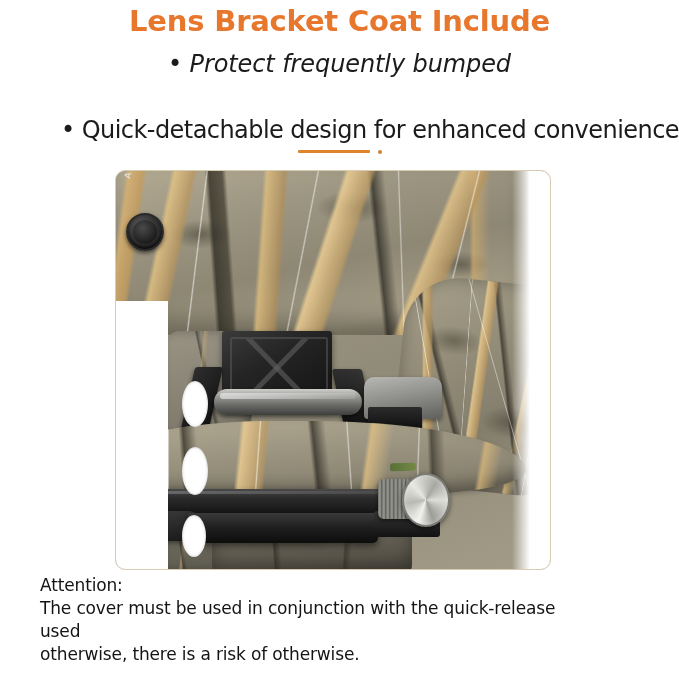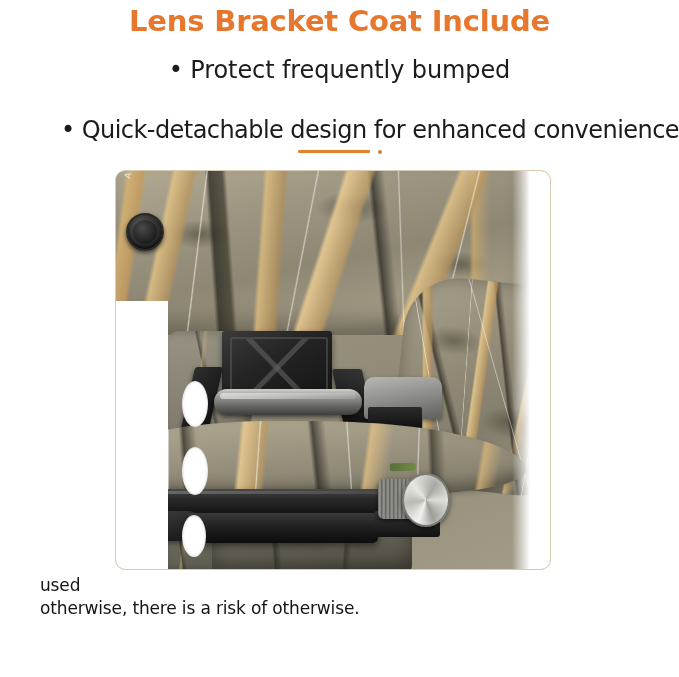--- a/index.html
+++ b/index.html
@@ -18,25 +18,26 @@
     text-align:center;
     font-size:29px;
     font-weight:600;
     letter-spacing:-0.2px;
     color:#E8772E;
     font-family:"DejaVu Sans", sans-serif;
   }
 
   
   .bullet-1{
-    position:absolute;left:0;top:56px;width:679px;
+    position:absolute;left:0;top:50px;width:679px;
     text-align:center;
     font-size:24px;
     color:#1b1b1b;
     letter-spacing:-0.1px;
+    font-style:italic;
   }
   .bullet-2{
     position:absolute;left:4px;top:116px;width:675px;
     text-align:right;
     font-size:24px;
     color:#1b1b1b;
     letter-spacing:-0.55px;
     white-space:nowrap;
   }
 
@@ -442,17 +443,19 @@
       <div class="left-white"></div>
       <div class="cut cut1"></div>
       <div class="cut cut2"></div>
       <div class="cut cut3"></div>
 
       <div class="right-white"></div>
     </div>
   </div>
 
   <div class="attention">
+    <div>Attention:</div>
+    <div>The cover must be used in conjunction with the quick-release</div>
     <div>used</div>
     <div>otherwise, there is a risk of otherwise.</div>
   </div>
 
 </div>
 
 </body></html>

